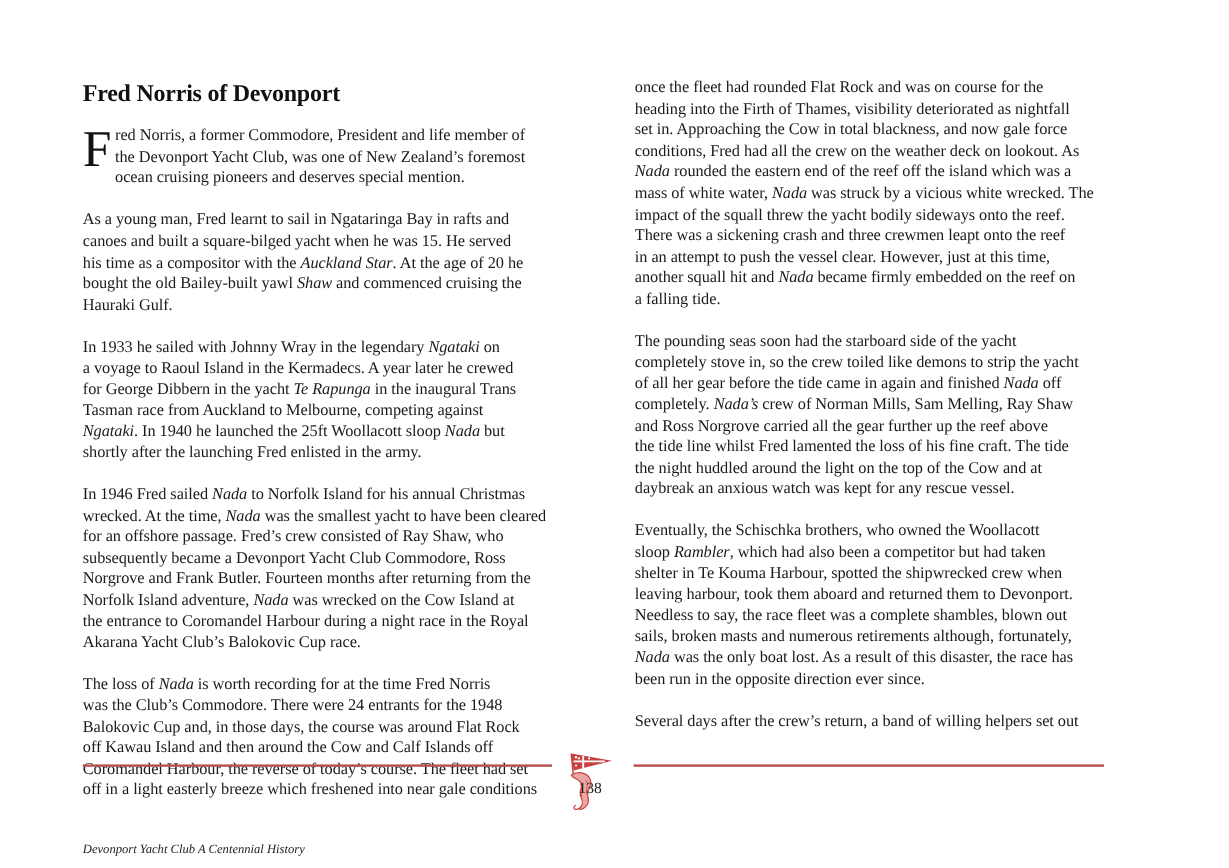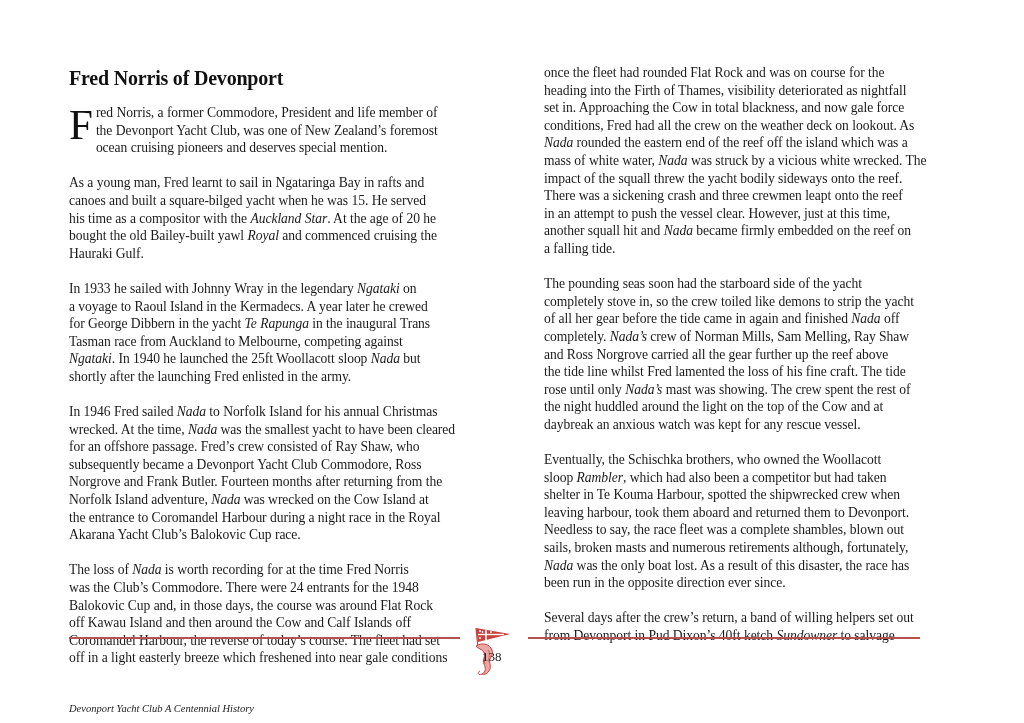--- a/index.html
+++ b/index.html
@@ -23,21 +23,21 @@
     }
     .col {
       position: absolute;
       top: 0;
       width: 420px;
       font-size: 13.6px;
       line-height: 17.6px;
       letter-spacing: -0.05px;
     }
     .col-left { left: 69px; }
-    .col-right { left: 544px; top: 64px; }
+    .col-right { left: 529px; top: 64px; }
     .title {
       position: absolute;
       left: 69px;
       top: 66px;
       margin: 0;
       font-size: 20px;
       font-weight: bold;
       line-height: 24px;
       letter-spacing: -0.2px;
       color: #111;
@@ -106,21 +106,21 @@
         <p>
           <span class="dropcap">F</span>
           <span class="line"><span>red Norris, a former Commodore, President and life member of</span></span>
           <span class="line"><span>the Devonport Yacht Club, was one of New Zealand’s foremost</span></span>
           <span class="line"><span>ocean cruising pioneers and deserves special mention.</span></span>
         </p>
         <p>
           <span class="line"><span>As a young man, Fred learnt to sail in Ngataringa Bay in rafts and</span></span>
           <span class="line"><span>canoes and built a square-bilged yacht when he was 15. He served</span></span>
           <span class="line"><span>his time as a compositor with the </span><i>Auckland Star</i><span>. At the age of 20 he</span></span>
-          <span class="line"><span>bought the old Bailey-built yawl </span><i>Royal</i><span> and commenced cruising the</span></span>
+          <span class="line"><span>bought the old Bailey-built yawl </span><i>Shaw</i><span> and commenced cruising the</span></span>
           <span class="line"><span>Hauraki Gulf.</span></span>
         </p>
         <p>
           <span class="line"><span>In 1933 he sailed with Johnny Wray in the legendary </span><i>Ngataki</i><span> on</span></span>
           <span class="line"><span>a voyage to Raoul Island in the Kermadecs. A year later he crewed</span></span>
           <span class="line"><span>for George Dibbern in the yacht </span><i>Te Rapunga</i><span> in the inaugural Trans</span></span>
           <span class="line"><span>Tasman race from Auckland to Melbourne, competing against</span></span>
           <span class="line"><i>Ngataki</i><span>. In 1940 he launched the 25ft Woollacott sloop </span><i>Nada</i><span> but</span></span>
           <span class="line"><span>shortly after the launching Fred enlisted in the army.</span></span>
         </p>
@@ -159,37 +159,35 @@
         <span class="line"><span>another squall hit and </span><i>Nada</i><span> became firmly embedded on the reef on</span></span>
         <span class="line"><span>a falling tide.</span></span>
       </p>
       <p>
         <span class="line"><span>The pounding seas soon had the starboard side of the yacht</span></span>
         <span class="line"><span>completely stove in, so the crew toiled like demons to strip the yacht</span></span>
         <span class="line"><span>of all her gear before the tide came in again and finished </span><i>Nada</i><span> off</span></span>
         <span class="line"><span>completely. </span><i>Nada’s</i><span> crew of Norman Mills, Sam Melling, Ray Shaw</span></span>
         <span class="line"><span>and Ross Norgrove carried all the gear further up the reef above</span></span>
         <span class="line"><span>the tide line whilst Fred lamented the loss of his fine craft. The tide</span></span>
-        <span class="line"><span>rose until only </span><i>Nada’s</i><span> mast was showing. The crew spent the rest of</span></span>
         <span class="line"><span>the night huddled around the light on the top of the Cow and at</span></span>
         <span class="line"><span>daybreak an anxious watch was kept for any rescue vessel.</span></span>
       </p>
       <p>
         <span class="line"><span>Eventually, the Schischka brothers, who owned the Woollacott</span></span>
         <span class="line"><span>sloop </span><i>Rambler</i><span>, which had also been a competitor but had taken</span></span>
         <span class="line"><span>shelter in Te Kouma Harbour, spotted the shipwrecked crew when</span></span>
         <span class="line"><span>leaving harbour, took them aboard and returned them to Devonport.</span></span>
         <span class="line"><span>Needless to say, the race fleet was a complete shambles, blown out</span></span>
         <span class="line"><span>sails, broken masts and numerous retirements although, fortunately,</span></span>
         <span class="line"><i>Nada</i><span> was the only boat lost. As a result of this disaster, the race has</span></span>
         <span class="line"><span>been run in the opposite direction ever since.</span></span>
       </p>
       <p>
         <span class="line"><span>Several days after the crew’s return, a band of willing helpers set out</span></span>
-        <span class="line"><span>from Devonport in Pud Dixon’s 40ft ketch </span><i>Sundowner</i><span> to salvage</span></span>
       </p>
     </div>
 
   <div class="rule rule-left"></div>
   <div class="rule rule-right"></div>
 
   <div class="emblem">
     <svg width="60" height="56" viewBox="0 0 60 56" xmlns="http://www.w3.org/2000/svg">
 
       <path d="M12 4 L46 10 L14 18 Z" fill="#c8413f"></path>

